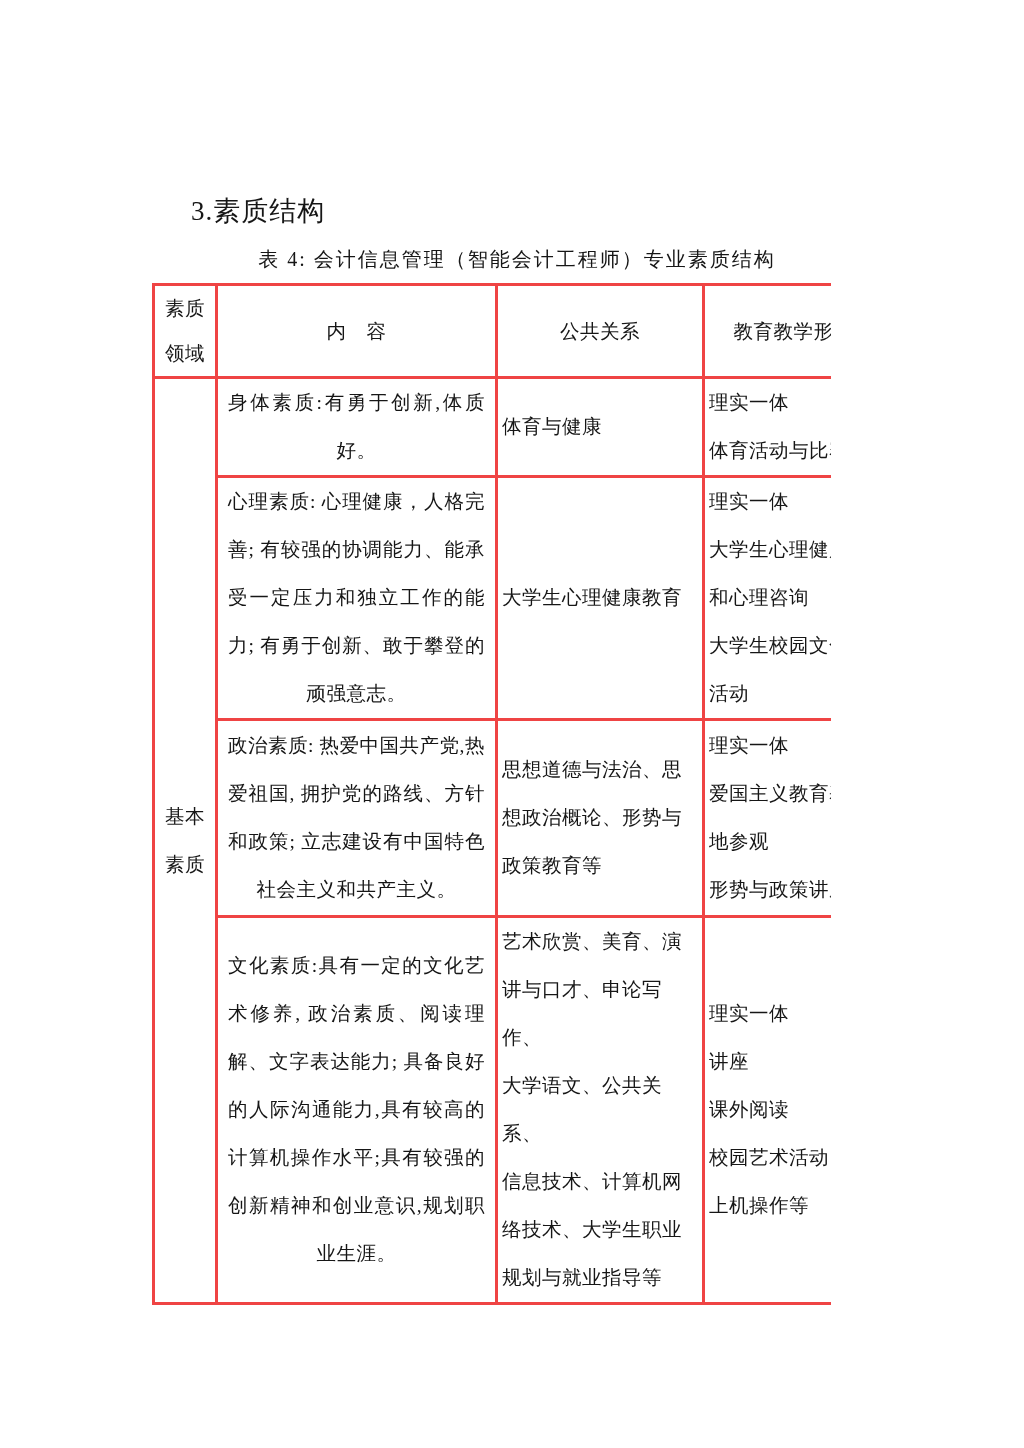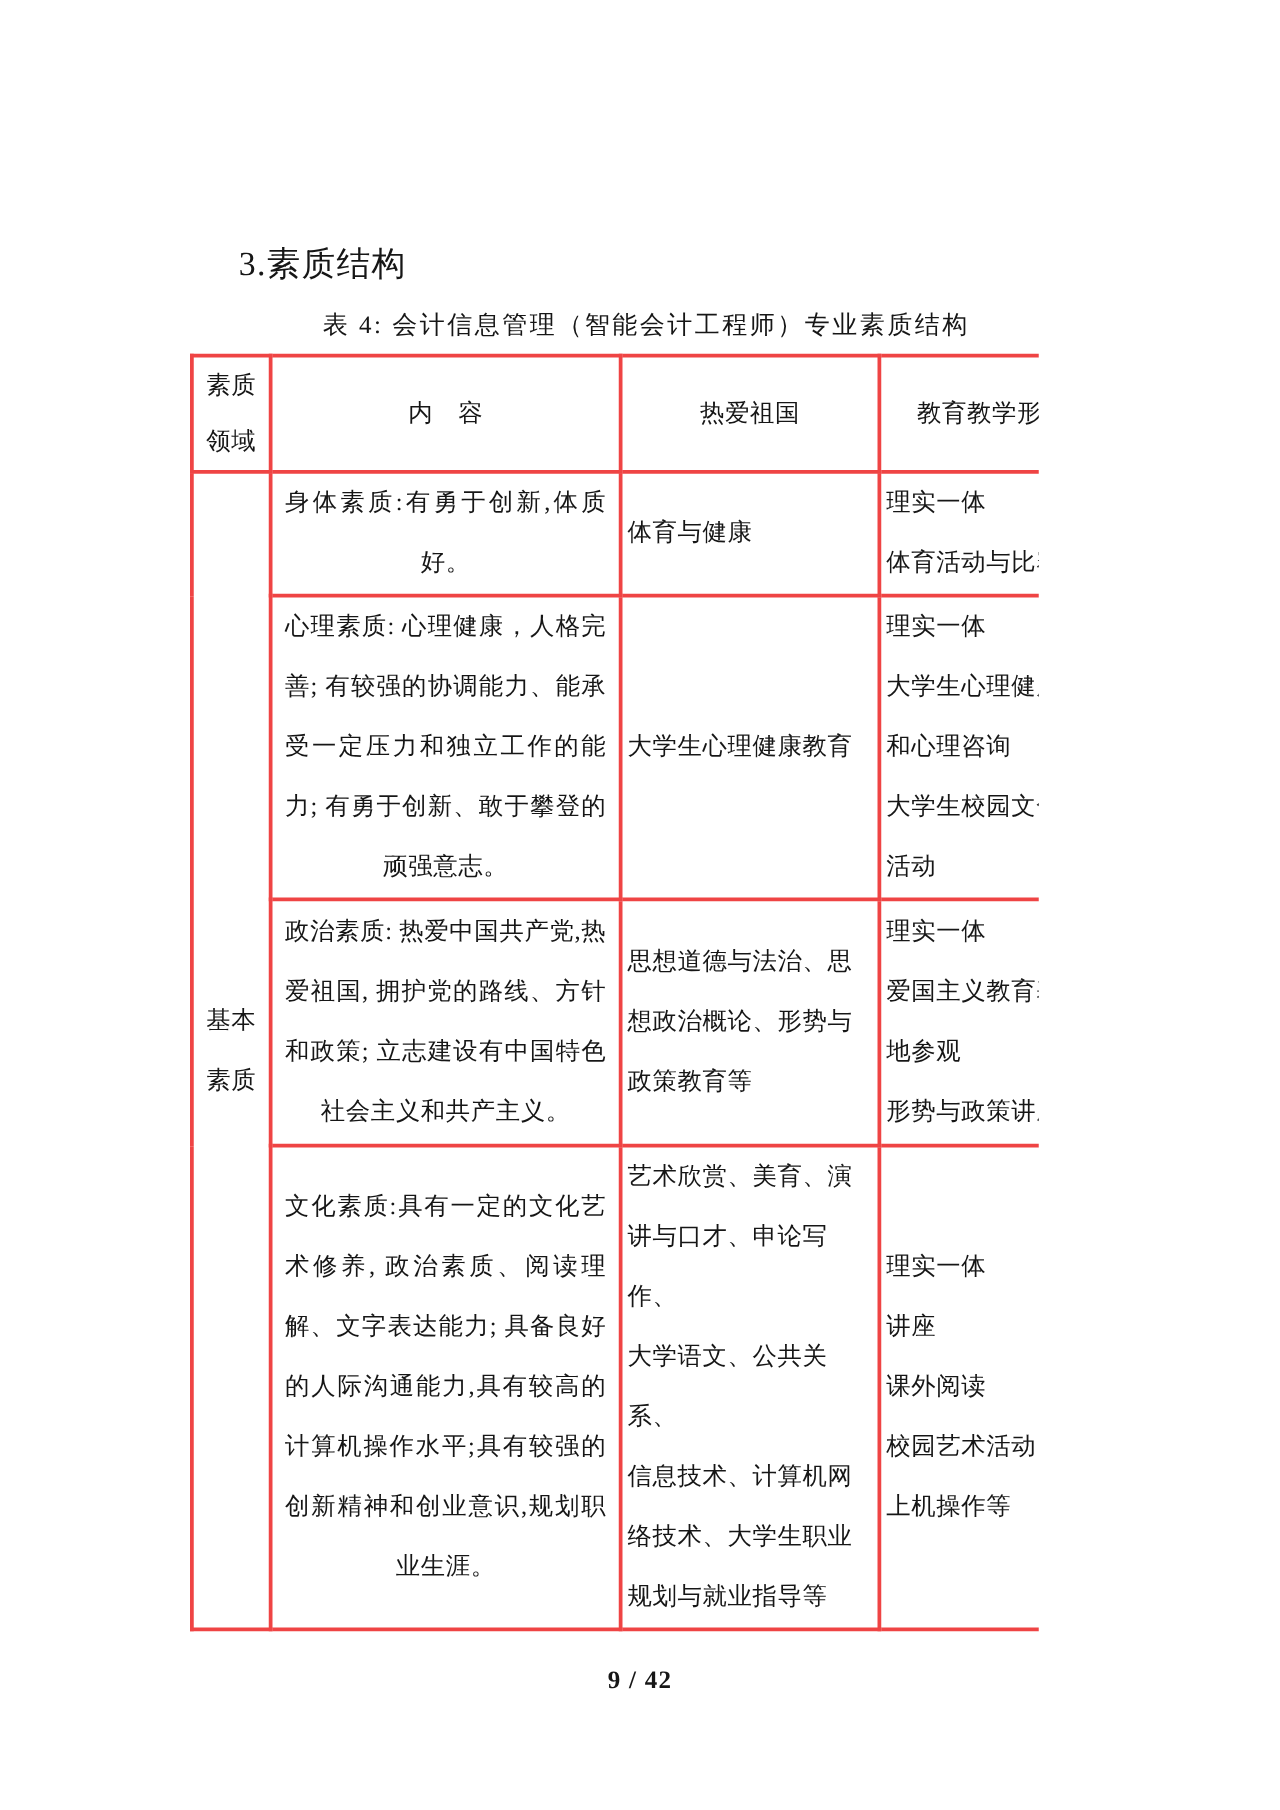--- a/index.html
+++ b/index.html
@@ -95,21 +95,21 @@
       <col style="width:63px">
       <col style="width:280px">
       <col style="width:207px">
       <col style="width:180px">
     </colgroup>
     <tbody>
       <tr class="r-head">
         <th>素质
 领域</th>
         <th>内　容</th>
-        <th>热爱祖国</th>
+        <th>公共关系</th>
         <th>教育教学形式</th>
       </tr>
       <tr class="r-body">
         <td class="domain" rowspan="4">基本
 素质</td>
         <td class="content">身体素质:有勇于创新,体质好。</td>
         <td class="courses">体育与健康</td>
         <td class="forms">理实一体
 体育活动与比赛</td>
       </tr>
@@ -142,15 +142,14 @@
 规划与就业指导等</td>
         <td class="forms">理实一体
 讲座
 课外阅读
 校园艺术活动
 上机操作等</td>
       </tr>
     </tbody>
   </table>
 
-  <div class="page-number">9 / 42</div>
 
 </div>
 
 </body></html>

